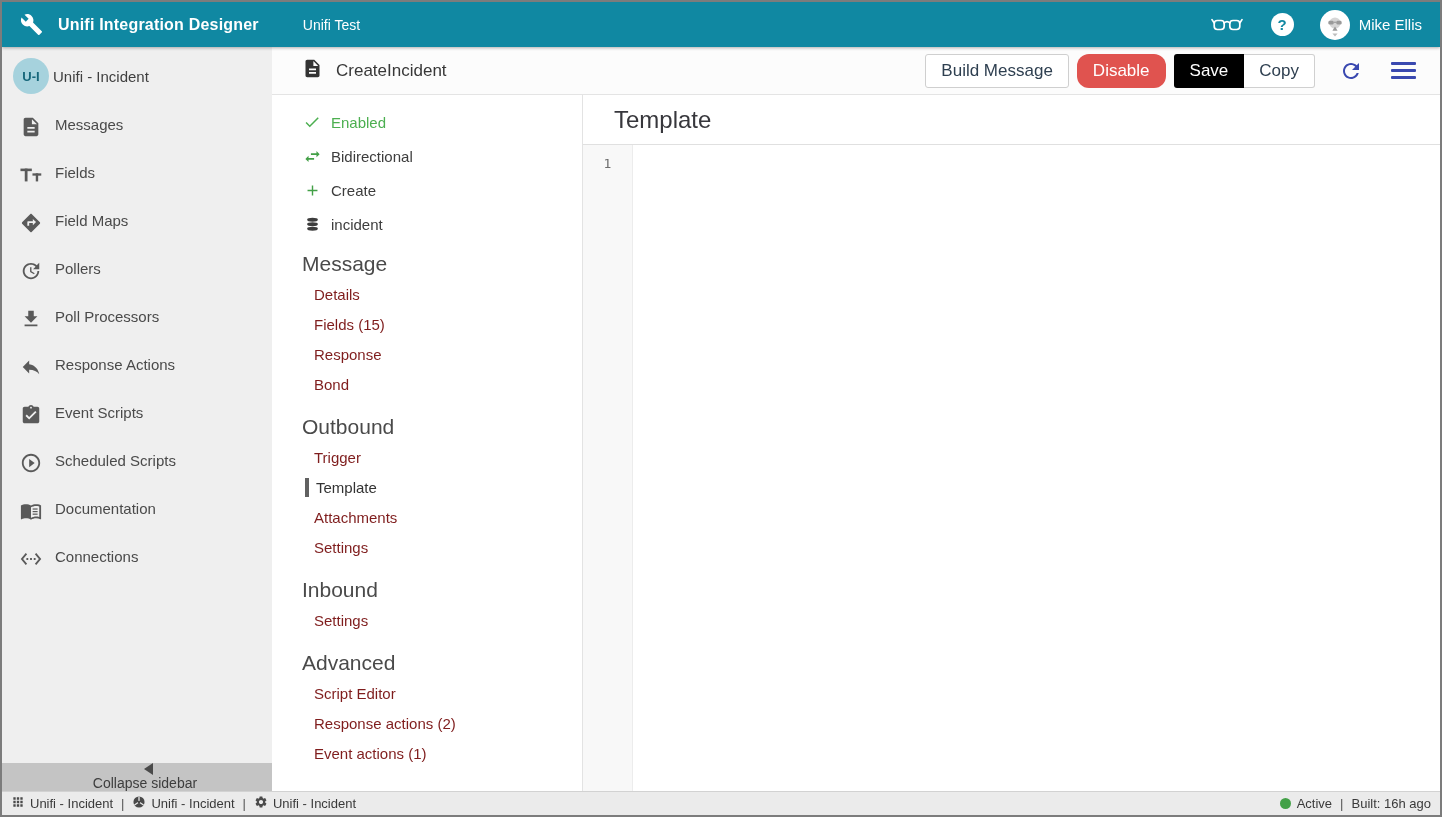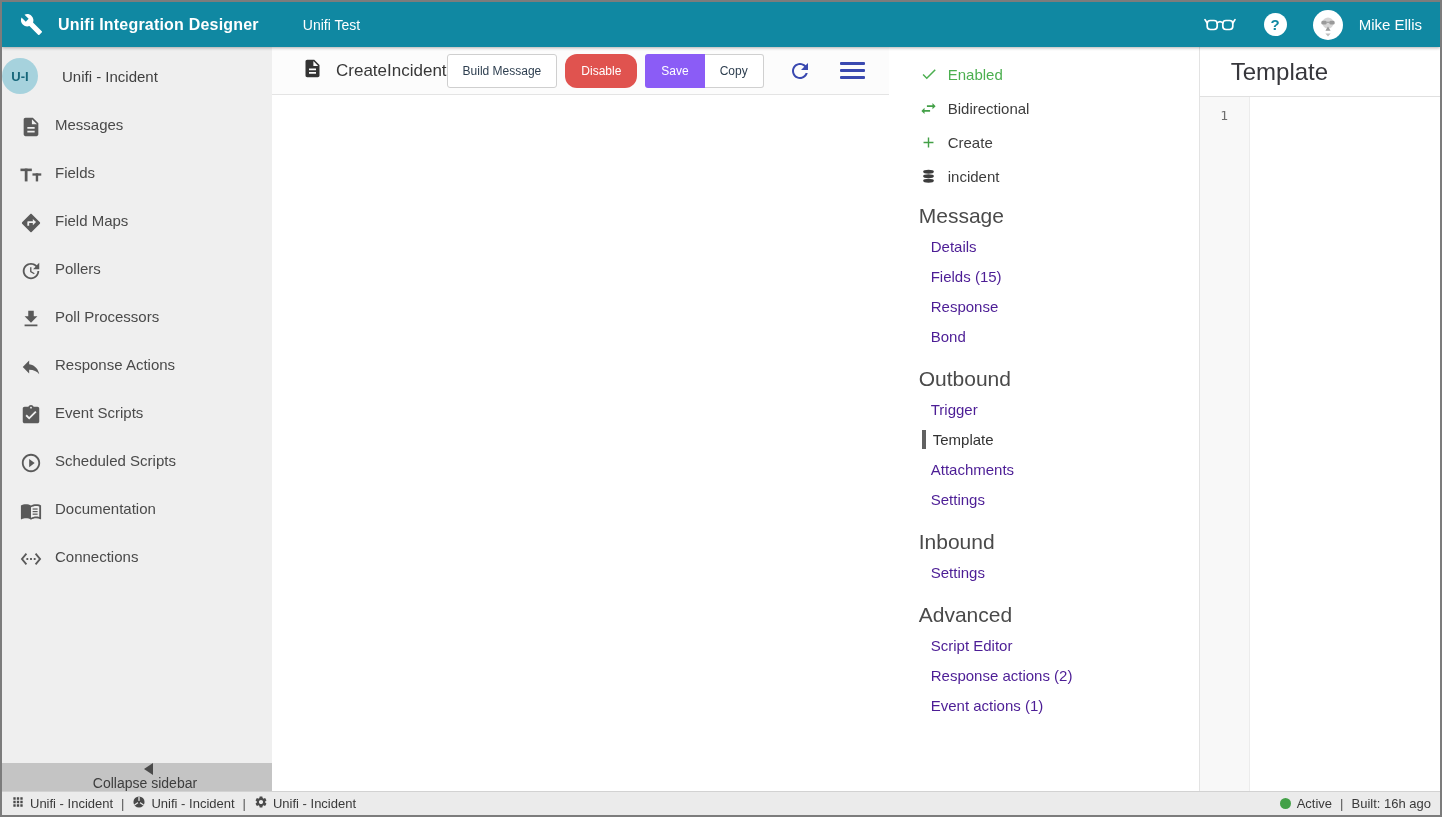--- a/index.html
+++ b/index.html
@@ -19,30 +19,30 @@
   }
   .topbar-title { font-size:16px; font-weight:700; margin-left:15px; letter-spacing:.2px; }
   .topbar-workspace { font-size:14px; margin-left:44px; font-weight:500; }
   .topbar-right { margin-left:auto; display:flex; align-items:center; }
   .glasses-btn { background:none; border:none; cursor:pointer; display:flex; }
   .help-circle {
     width:23px; height:23px; border-radius:50%; background:#fff; color:#1088a2;
     font-weight:700; font-size:15px; display:flex; align-items:center; justify-content:center;
     margin-left:28px; cursor:pointer; border:none; font-family:inherit;
   }
-  .avatar-wrap { display:flex; align-items:center; gap:16px; margin-left:26px; cursor:pointer; }
+  .avatar-wrap { display:flex; align-items:center; gap:9px; margin-left:26px; cursor:pointer; }
   .avatar { width:30px; height:30px; border-radius:50%; background:#fff; display:flex; align-items:center; justify-content:center; overflow:hidden; }
   .user-name { font-size:15px; font-weight:500; }
 
   
   .main { flex:1; display:flex; min-height:0; }
 
   
   .sidebar { width:270px; min-width:270px; background:#efefef; display:flex; flex-direction:column; }
-  .sidebar-header { height:58px; min-height:58px; display:flex; align-items:center; padding:0 0; gap:24px; }
+  .sidebar-header { height:58px; min-height:58px; display:flex; align-items:center; padding:0 11px; gap:4px; }
   .app-avatar {
     width:36px; height:36px; border-radius:50%; background:#a6d2dd; color:#16667a;
     font-size:13px; font-weight:700; display:flex; align-items:center; justify-content:center;
   }
   .app-name { font-size:15px; color:#3f3f3f; }
   .sidebar-menu { flex:1; padding-top:11px; overflow:hidden; }
   .menu-item { height:48px; display:flex; align-items:flex-start; padding:0 18px; gap:13px; cursor:pointer; color:#4a4a4a; }
   .menu-item svg { flex:none; }
   .menu-label { font-size:15px; }
   .fields-glyph { width:22px; display:flex; justify-content:center; }
@@ -50,52 +50,52 @@
     height:28px; min-height:28px; background:#c4c4c4; display:flex; align-items:center;
     color:#3d3d3d; cursor:pointer;flex-direction:column;
   }
   .collapse-tri {
     width:0; height:0; border-top:6px solid transparent; border-bottom:6px solid transparent;
     border-right:9px solid #4a4a4a; margin-left:23px;
   }
   .collapse-label { font-size:14px; margin-left:16px; }
 
   
-  .content { flex:1; display:flex; flex-direction:row; min-width:0; }
+  .content { flex:1; display:flex; flex-direction:column; min-width:0; }
   .content-header {
     height:48px; min-height:48px; background:#fcfcfc; border-bottom:1px solid #e4e4e4;
     display:flex; align-items:center; padding:0 14px 0 30px;
   }
   .doc-title { display:flex; align-items:center; gap:13px; font-size:17px; color:#383838; }
   .header-actions { margin-left:auto; display:flex; align-items:center; }
   .btn {
-    height:34px; border-radius:3px; font-size:12px; padding:0 15px;
+    height:34px; border-radius:3px; font-size:17px; padding:0 15px;
     display:flex; align-items:center; justify-content:center; cursor:pointer;
     border:1px solid transparent; font-family:inherit; white-space:nowrap;
   }
   .btn-plain { background:#fff; border-color:#cfcfcf; color:#2e3f50; }
   .btn-danger { background:#e0534f; color:#fff; margin-left:8px;border-radius:12px; }
   .btn-group { display:flex; margin-left:8px; }
-  .btn-save { background:#8b5cf6; color:#fff; border-radius:3px 0 0 3px; }
+  .btn-save { background:#000000; color:#fff; border-radius:3px 0 0 3px; }
   .btn-copy { background:#fff; border:1px solid #d0d0d0; border-left:none; color:#2e3f50; border-radius:0 3px 3px 0; }
   .icon-btn { background:none; border:none; cursor:pointer; margin-left:24px; display:flex; align-items:center; }
   .hamburger { display:flex; flex-direction:column; gap:3.5px; margin-left:28px; margin-right:10px; cursor:pointer; background:none; border:none; }
   .hamburger span { display:block; width:25px; height:3.6px; background:#3a49b0; border-radius:1px; }
 
   .content-body { flex:1; display:flex; min-height:0; }
 
   
   .nav-panel { width:310px; min-width:310px; padding:10px 0 0 30px; overflow:hidden; background:#fff; }
   .nav-status-item { height:34px; display:flex; align-items:center; gap:9px; font-size:15px; color:#3d3d3d; cursor:pointer; }
   .nav-status-item .icon-cell { width:20px; display:flex; justify-content:center; }
   .nav-status-item.enabled .nav-status-label { color:#4caf50; }
   .nav-section { margin-top:13px; }
   .nav-section.first { margin-top:8px; }
   .nav-section-title { height:30px; display:flex; align-items:center; font-size:21px; color:#4a4a4a; }
-  .nav-link { height:30px; display:flex; align-items:center; font-size:15px; color:#4c1d95; padding-left:12px; cursor:pointer; }
+  .nav-link { height:30px; display:flex; align-items:center; font-size:15px; color:#7f1d1d; padding-left:12px; cursor:pointer; }
   .nav-link.selected { color:#333; padding-left:3px; cursor:default; }
   .sel-bar { width:4px; height:19px; background:#616161; margin-right:7px; }
 
   
   .editor { flex:1; display:flex; flex-direction:column; border-left:1px solid #e3e3e3; min-width:0; background:#fff; }
   .editor-titlebar { height:50px; min-height:50px; border-bottom:1px solid #e0e0e0; display:flex; align-items:center; padding-left:31px; }
   .editor-title { font-size:24px; color:#37373c; font-weight:400; }
   .editor-area { flex:1; display:flex; min-height:0; }
   .gutter { width:50px; min-width:50px; background:#f8f8f8; border-right:1px solid #ececec; text-align:center; padding-top:9px; }
   .line-number { font-family:"DejaVu Sans Mono", monospace; font-size:13px; color:#6e6e6e; }

